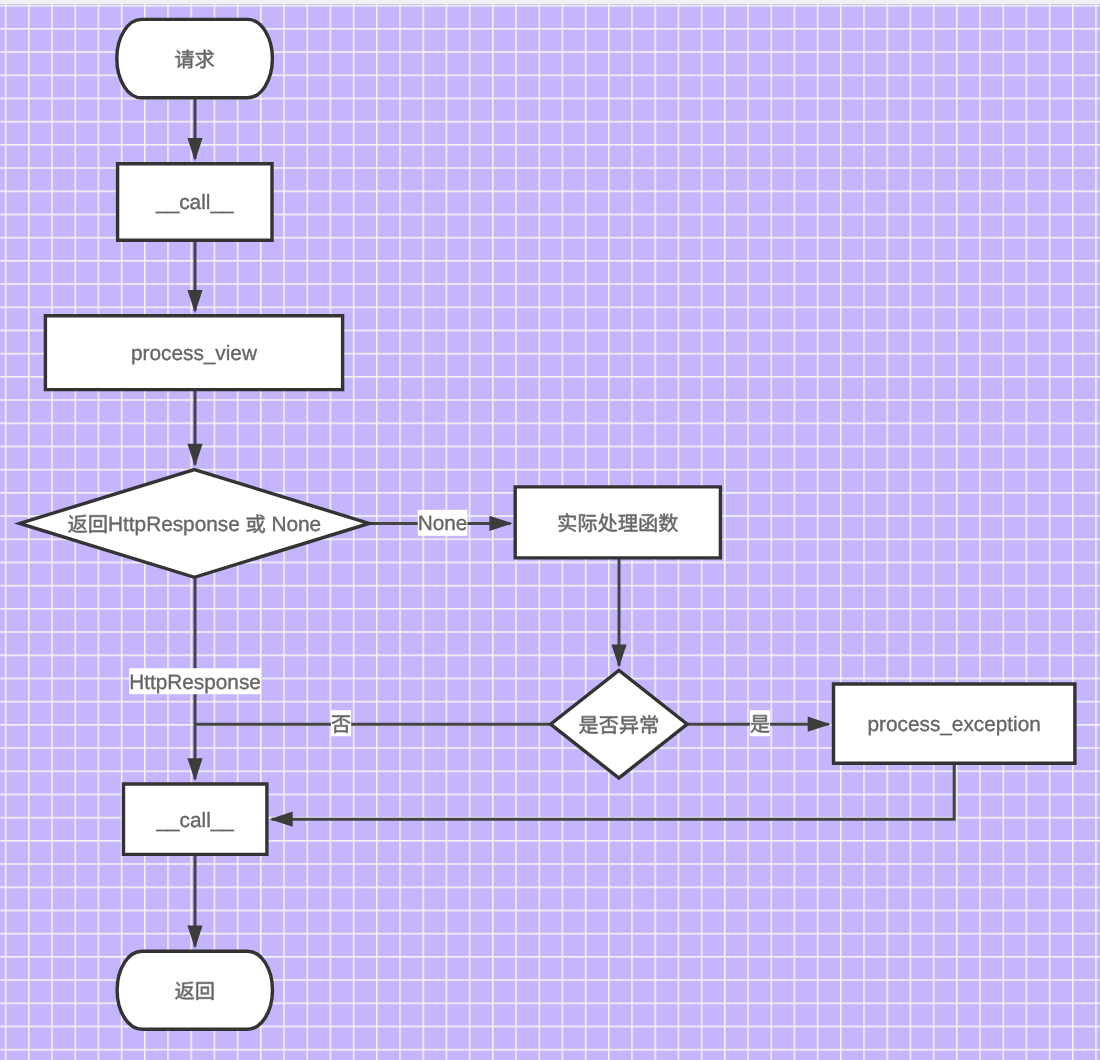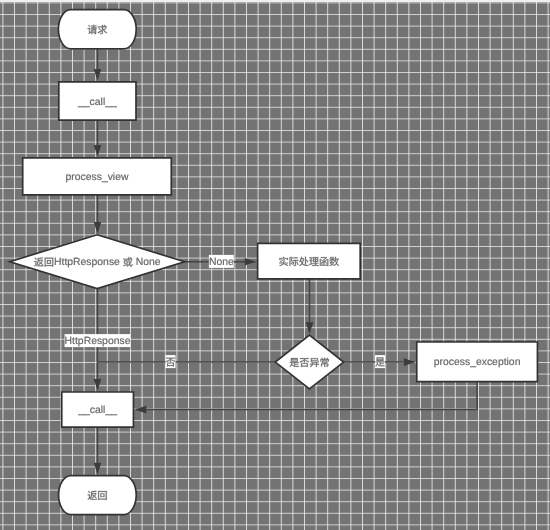--- a/index.html
+++ b/index.html
@@ -6,21 +6,21 @@
   html, body { margin:0; padding:0; }
   body {
     width:550px; height:530px; overflow:hidden;
     background:#ffffff;
     font-family:"Liberation Sans", sans-serif;
     -webkit-font-smoothing:antialiased;
     text-rendering:geometricPrecision;
   }
   text { -webkit-font-smoothing:antialiased; text-rendering:geometricPrecision;
          transform:translateZ(0); paint-order:stroke fill; stroke:#666666; stroke-width:0.18; }
-  #canvas { position:relative; width:550px; height:530px; background:#737373; overflow:hidden; }
+  #canvas { position:relative; width:550px; height:530px; background:#c4b5fd; overflow:hidden; }
   #canvas > svg { position:absolute; left:0; top:0; }
   .node-shape { fill:#ffffff; stroke:#333333; stroke-width:1.7; }
   .edge-line { fill:none; stroke:#444444; stroke-width:1.5; stroke-linecap:butt; }
   .arrow-head { fill:#3c3c3c; stroke:none; }
   .edge-label-bg { fill:#ffffff; }
   .cjk { fill:#666666; stroke:#666666; stroke-width:0.3; vector-effect:non-scaling-stroke; }
 </style>
 </head>
 <body>
 

